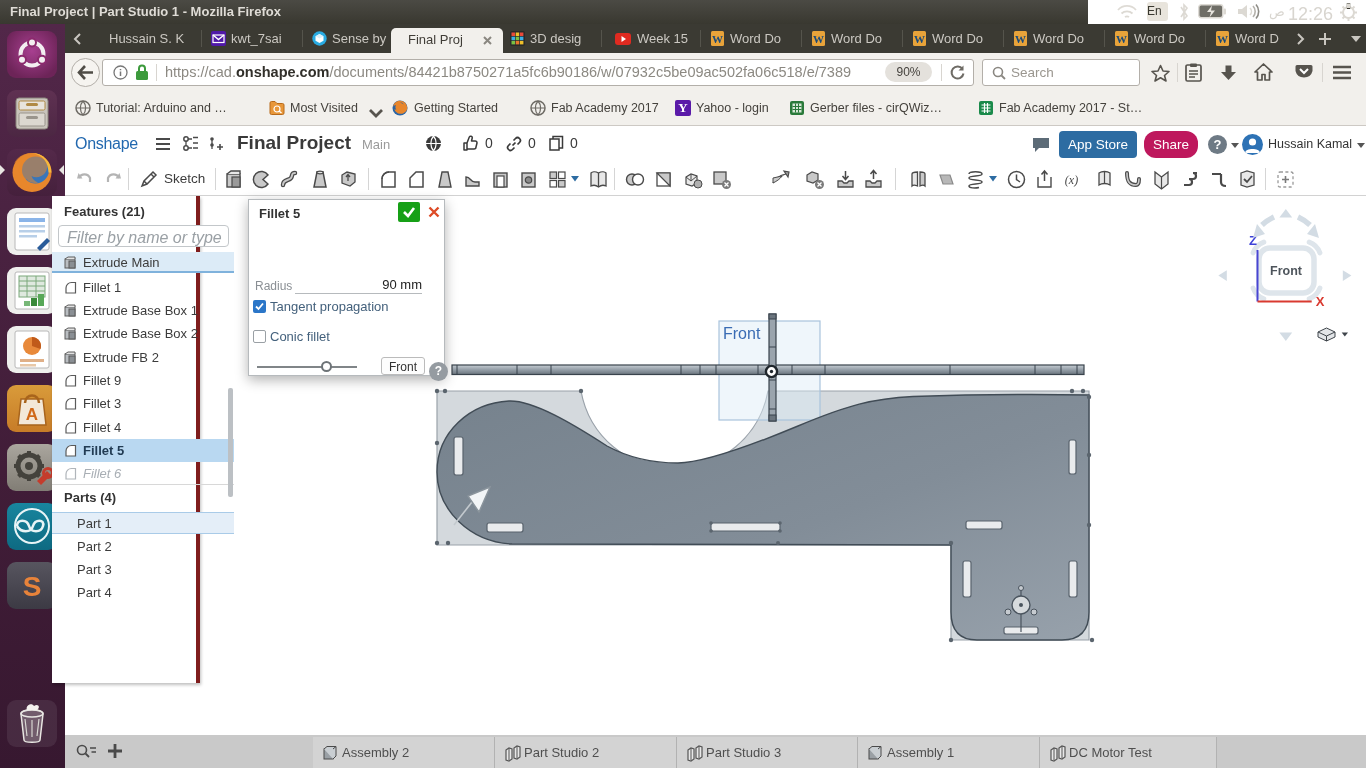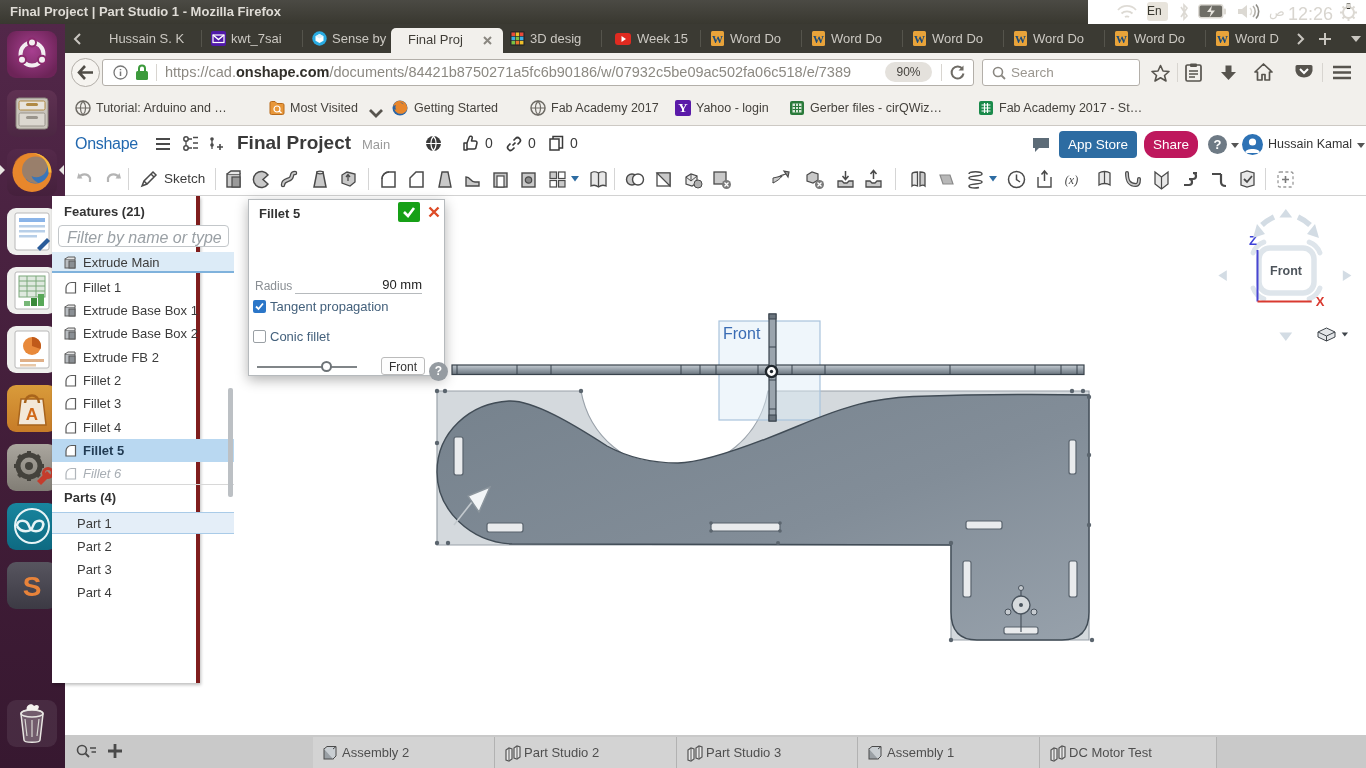--- a/index.html
+++ b/index.html
@@ -712,21 +712,21 @@
           <rect x="1" y="3" width="10" height="9" fill="#b9bdc1" stroke="#5a5a5a"></rect>
           <path d="M1 3 L4 1 H11 V3" fill="#e2e2e2" stroke="#5a5a5a"></path>
           <rect x="5" y="5" width="6" height="7" fill="#8a8f94" stroke="#5a5a5a"></rect>
         </svg>
         <span class="tx">Extrude FB 2</span>
       </div>
  <div class="frow" style="top:173px">
         <svg class="ic" width="13" height="13" viewBox="0 0 13 13">
           <path d="M2 12 V7 A5.5 5.5 0 0 1 7.5 1.5 H11.5 V12 Z" fill="#fff" stroke="#5a5a5a" stroke-width="1.2"></path>
         </svg>
-        <span class="tx">Fillet 2</span>
+        <span class="tx">Fillet 9</span>
       </div>
  <div class="frow" style="top:196.3px">
         <svg class="ic" width="13" height="13" viewBox="0 0 13 13">
           <path d="M2 12 V7 A5.5 5.5 0 0 1 7.5 1.5 H11.5 V12 Z" fill="#fff" stroke="#5a5a5a" stroke-width="1.2"></path>
         </svg>
         <span class="tx">Fillet 3</span>
       </div>
  <div class="frow" style="top:219.6px">
         <svg class="ic" width="13" height="13" viewBox="0 0 13 13">
           <path d="M2 12 V7 A5.5 5.5 0 0 1 7.5 1.5 H11.5 V12 Z" fill="#fff" stroke="#5a5a5a" stroke-width="1.2"></path>

